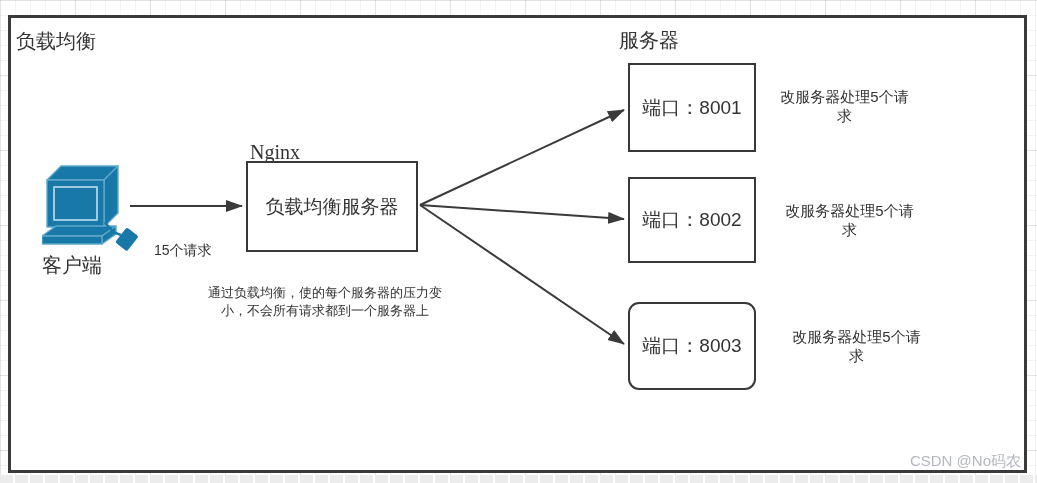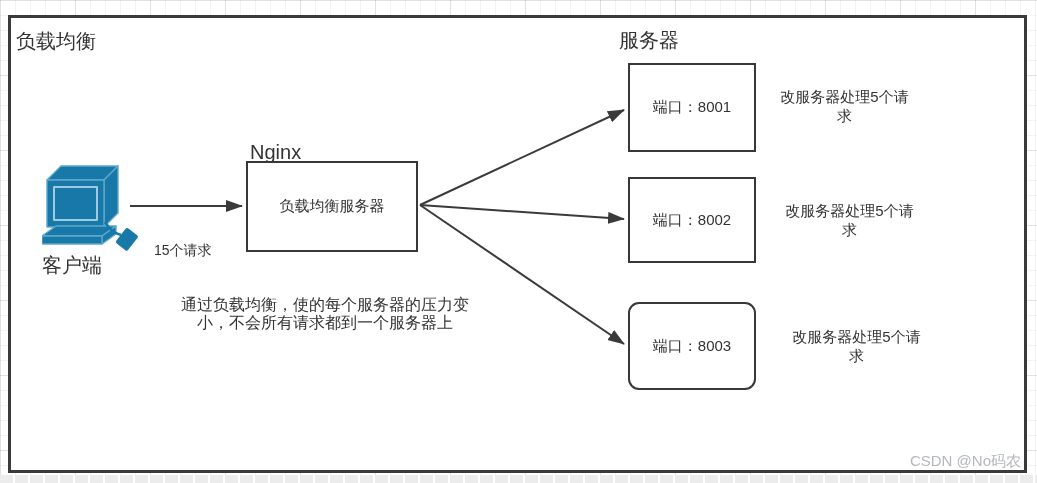--- a/index.html
+++ b/index.html
@@ -17,30 +17,30 @@
   .frame{
     position:absolute;left:8px;top:15px;width:1019px;height:458px;
     box-sizing:border-box;border:3px solid #3a3a3a;background:#ffffff;
   }
   .label{
     position:absolute;color:#333333;font-size:20px;line-height:18px;white-space:nowrap;
   }
   .shape-box{
     position:absolute;box-sizing:border-box;border:2px solid #383838;background:#ffffff;
     display:flex;align-items:center;justify-content:center;
-    color:#333333;font-size:15px;
+    color:#333333;font-size:19px;
   }
   .note{
     position:absolute;color:#333333;font-size:15px;line-height:19px;
     text-align:center;width:185px;white-space:nowrap;
   }
   .note div{white-space:nowrap;}
   .desc{
-    position:absolute;left:160px;top:296px;width:330px;text-align:center;
-    color:#333333;font-size:16px;line-height:18px;
+    position:absolute;left:160px;top:284px;width:330px;text-align:center;
+    color:#333333;font-size:13px;line-height:18px;
   }
   .edge-label{
     position:absolute;left:152px;top:198px;background:#ffffff;padding:0 2px;
     color:#333333;font-size:14px;line-height:17px;white-space:nowrap;margin-top:44px;
   }
   .arrows{position:absolute;left:0;top:0;pointer-events:none;}
   .client-icon{position:absolute;left:42px;top:160px;}
   .watermark{
     position:absolute;right:16px;top:452px;font-size:15px;
     color:#b4b8be;text-shadow:1px 1px 0 rgba(255,255,255,0.95);
@@ -96,21 +96,21 @@
 
     <g transform="rotate(38 85 80)">
       <rect x="77" y="70" width="15" height="19" rx="2" fill="#1878a8"></rect>
     </g>
   </svg>
 
   <div class="label" style="left:42px;top:256px;width:95px;text-align:left;">客户端</div>
 
   <div class="edge-label">15个请求</div>
 
-  <div class="label" style="left:250px;top:143px;">Nginx</div>
+  <div class="label" style="left:250px;top:143px;font-family:Liberation Serif, serif;">Nginx</div>
 
   <div class="shape-box" style="left:246px;top:161px;width:172px;height:91px;">
     <span>负载均衡服务器</span>
   </div>
 
   <div class="label" style="left:619px;top:31px;">服务器</div>
 
   <div class="shape-box" style="left:628px;top:63px;width:128px;height:89px;">
     <span>端口：8001</span>
   </div>

